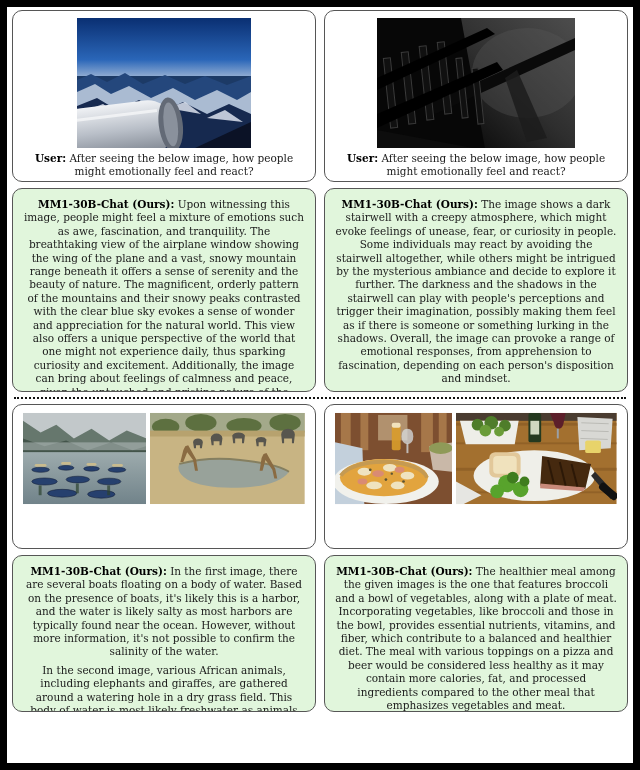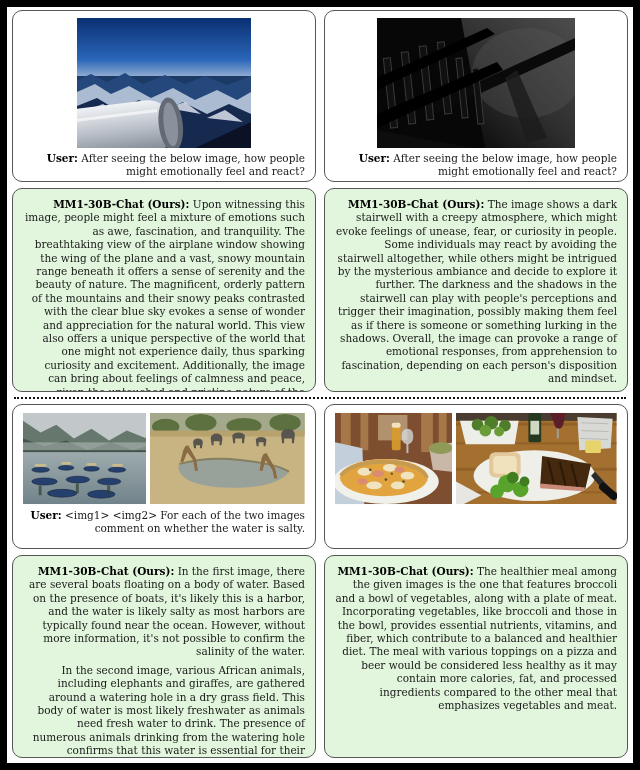--- a/index.html
+++ b/index.html
@@ -6,24 +6,24 @@
   html,body { background:#000; }
   .figure { width:640px; height:770px; background:#000; padding:7px; font-family:"DejaVu Serif","Liberation Serif",serif; }
   .inner { background:#fff; width:100%; height:100%; padding:3px 5px 0 5px; }
   .row { display:flex; gap:8px; }
   .col { flex:1; display:flex; flex-direction:column; min-width:0; }
   .panel { border:1px solid #565656; border-radius:10px; background:#fff; padding:5px 10px; overflow:hidden; }
   .panel.response { background:#e1f6dc; margin-top:6px; }
   .user-top { height:172px; }
   .resp-top { height:204px; }
   .user-bot { height:145px; }
-  .resp-bot { height:203px; }
+  .resp-bot { height:157px; }
   .imgwrap { display:flex; justify-content:center; align-items:flex-start; gap:4px; margin-top:2px; }
   .imgwrap svg { display:block; }
-  .msg { font-size:10.5px; line-height:13.4px; color:#1a1a1a; margin-top:4px; text-align:right; }
+  .msg { font-size:10.5px; line-height:13.4px; color:#1a1a1a; margin-top:4px; text-align:center; }
   .msg p { margin:0 0 5px 0; }
   .msg b { font-weight:bold; color:#000; }
   .divider { border-top:2px dotted #111; margin:5px 2px 5px 2px; height:0; }
 </style>
 </head>
 <body>
 
 <div class="figure">
   <div class="inner">
 
@@ -169,23 +169,20 @@
                 <path d="M84,23 a7,5 0 0 1 13,0 l-1,8 -2,0 0,-5 -7,0 0,5 -2,0 Z"></path>
                 <path d="M108,27 a6,4 0 0 1 11,0 l-1,7 -2,0 0,-4 -5,0 0,4 -2,0 Z"></path>
                 <path d="M134,22 a7,6 0 0 1 14,0 l-1,9 -2,0 0,-5 -8,0 0,5 -2,0 Z"></path>
                 <path d="M44,30 a5,4 0 0 1 10,0 l-1,6 -2,0 0,-3 -4,0 0,3 -2,0 Z"></path>
               </g>
               <g fill="#8a6b42">
                 <path d="M36,34 l3,-1 8,14 2,12 -3,0 -2,-11 -6,-8 -4,10 -3,0 3,-12 Z"></path>
                 <path d="M116,42 l3,-1 9,16 2,10 -3,0 -2,-9 -7,-10 -3,11 -3,0 2,-13 Z"></path>
               </g>
             </svg>
-          </div>
-          <div class="msg">
-            <p><b>User:</b> <span>&lt;img1&gt; &lt;img2&gt; For each of the two images comment on whether the water is salty.</span></p>
           </div>
         </div>
         <div class="panel response resp-bot">
           <div class="msg">
             <p><b>MM1-30B-Chat (Ours):</b> <span>In the first image, there are several boats floating on a body of water. Based on the presence of boats, it's likely this is a harbor, and the water is likely salty as most harbors are typically found near the ocean. However, without more information, it's not possible to confirm the salinity of the water.</span></p>
             <p><span>In the second image, various African animals, including elephants and giraffes, are gathered around a watering hole in a dry grass field. This body of water is most likely freshwater as animals need fresh water to drink. The presence of numerous animals drinking from the watering hole confirms that this water is essential for their survival, and it's highly unlikely they would be able to drink saltwater.</span></p>
           </div>
         </div>
       </div>
 

